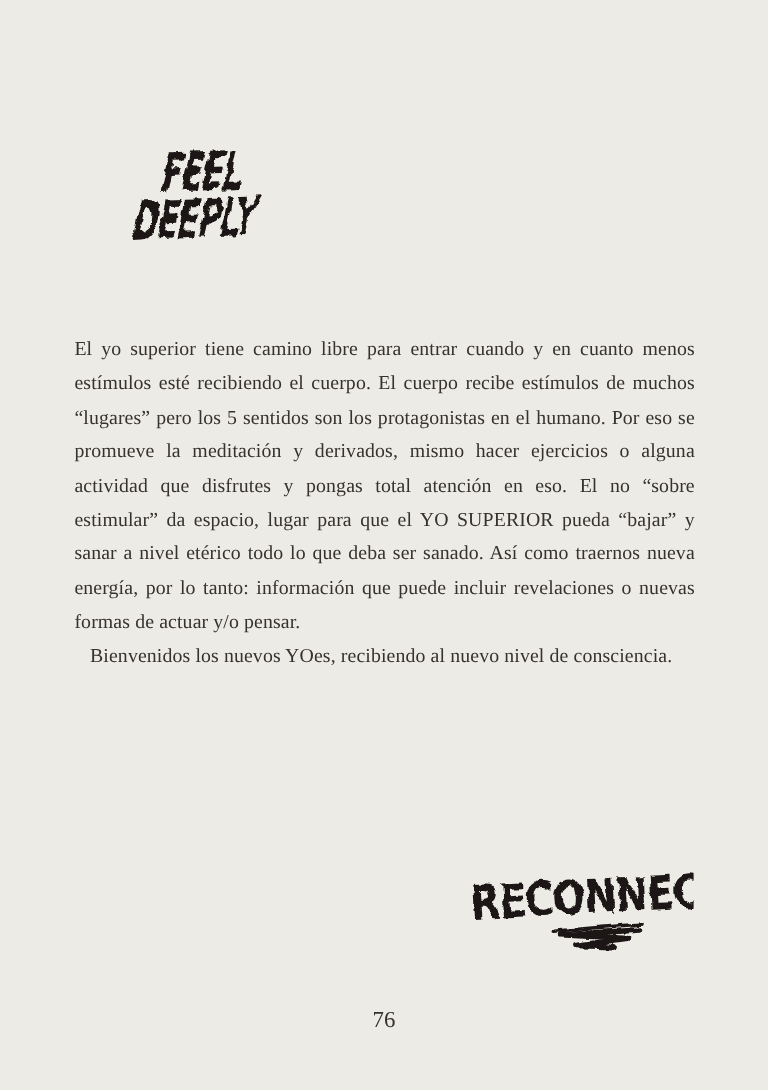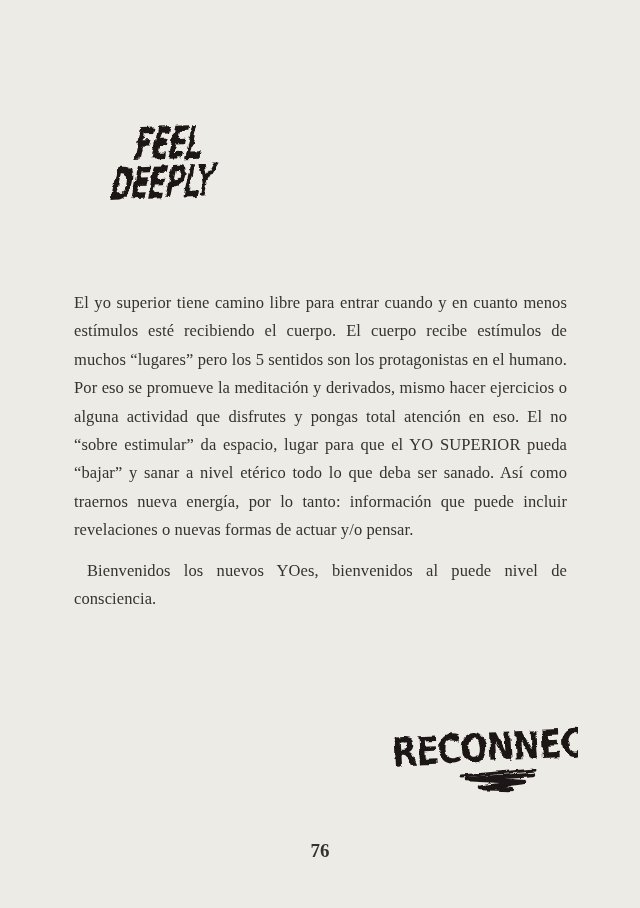--- a/index.html
+++ b/index.html
@@ -37,21 +37,21 @@
     position:absolute;
     left:62px;
     top:277px;
     width:517px;
     color:var(--text);
     font-size:16.5px;
     line-height:28.4px;
     letter-spacing:0.1px;
     text-align:justify;
   }
-  .body-text p{margin:12px;}
+  .body-text p{margin:0;}
   .body-text p.indent{text-indent:13px;}
   
   .signature-svg{
     position:absolute;
     left:383px;
     top:718px;
     width:195px;
     height:80px;
   }
   .signature-svg text{
@@ -67,21 +67,20 @@
   }
   
   .page-number{
     position:absolute;
     left:0;
     right:0;
     top:840px;
     text-align:center;
     color:var(--text);
     font-size:19px;
-    font-weight:bold;
   }
 </style>
 </head>
 <body>
 
 <div class="page">
 
   <svg class="logo-svg" viewBox="0 0 130 120" aria-hidden="true">
     <defs>
       <filter id="rough1" x="-30%" y="-30%" width="160%" height="160%">
@@ -90,21 +89,21 @@
       </filter>
     </defs>
     <g filter="url(#rough1)">
       <text transform="translate(29,50) rotate(-2) skewX(-14) scale(0.68,1.18)" font-size="38" letter-spacing="-1">FEEL</text>
       <text transform="translate(5,90) rotate(-2) skewX(-14) scale(0.68,1.18)" font-size="38" letter-spacing="-1">DEEPLY</text>
     </g>
   </svg>
 
   <div class="body-text">
     <p>El yo superior tiene camino libre para entrar cuando y en cuanto menos estímulos esté recibiendo el cuerpo. El cuerpo recibe estímulos de muchos “lugares” pero los 5 sentidos son los protagonistas en el humano. Por eso se promueve la meditación y derivados, mismo hacer ejercicios o alguna actividad que disfrutes y pongas total atención en eso. El no “sobre estimular” da espacio, lugar para que el YO SUPERIOR pueda “bajar” y sanar a nivel etérico todo lo que deba ser sanado. Así como traernos nueva energía, por lo tanto: información que puede incluir revelaciones o nuevas formas de actuar y/o pensar.</p>
-    <p class="indent">Bienvenidos los nuevos YOes, bienvenidos al puede nivel de consciencia.</p>
+    <p class="indent">Bienvenidos los nuevos YOes, recibiendo al nuevo nivel de consciencia.</p>
   </div>
 
   <svg class="signature-svg" viewBox="0 0 195 80" aria-hidden="true">
     <defs>
       <filter id="rough2" x="-30%" y="-30%" width="160%" height="160%">
         <feTurbulence type="fractalNoise" baseFrequency="0.10" numOctaves="4" seed="3" result="n2"></feTurbulence>
         <feDisplacementMap in="SourceGraphic" in2="n2" scale="5" xChannelSelector="R" yChannelSelector="G"></feDisplacementMap>
       </filter>
     </defs>
     <g filter="url(#rough2)">

